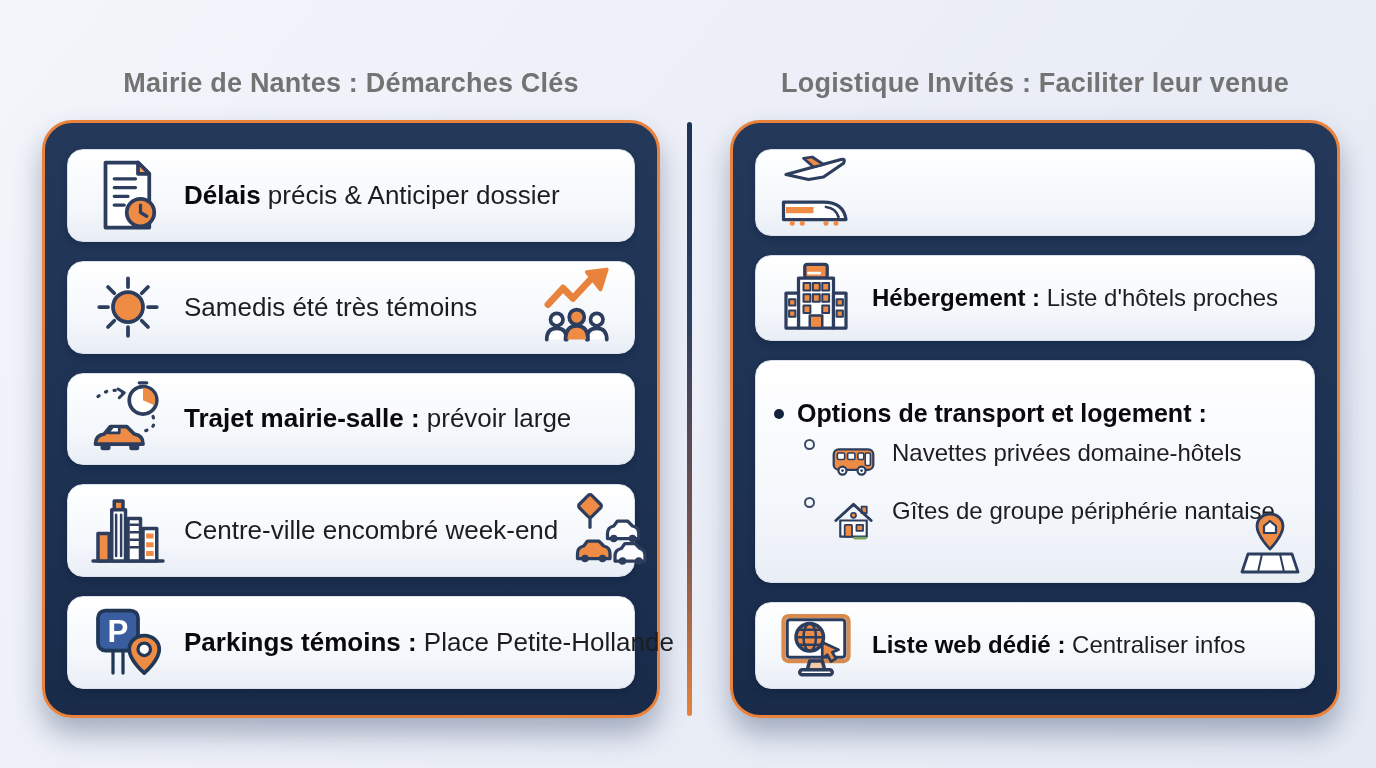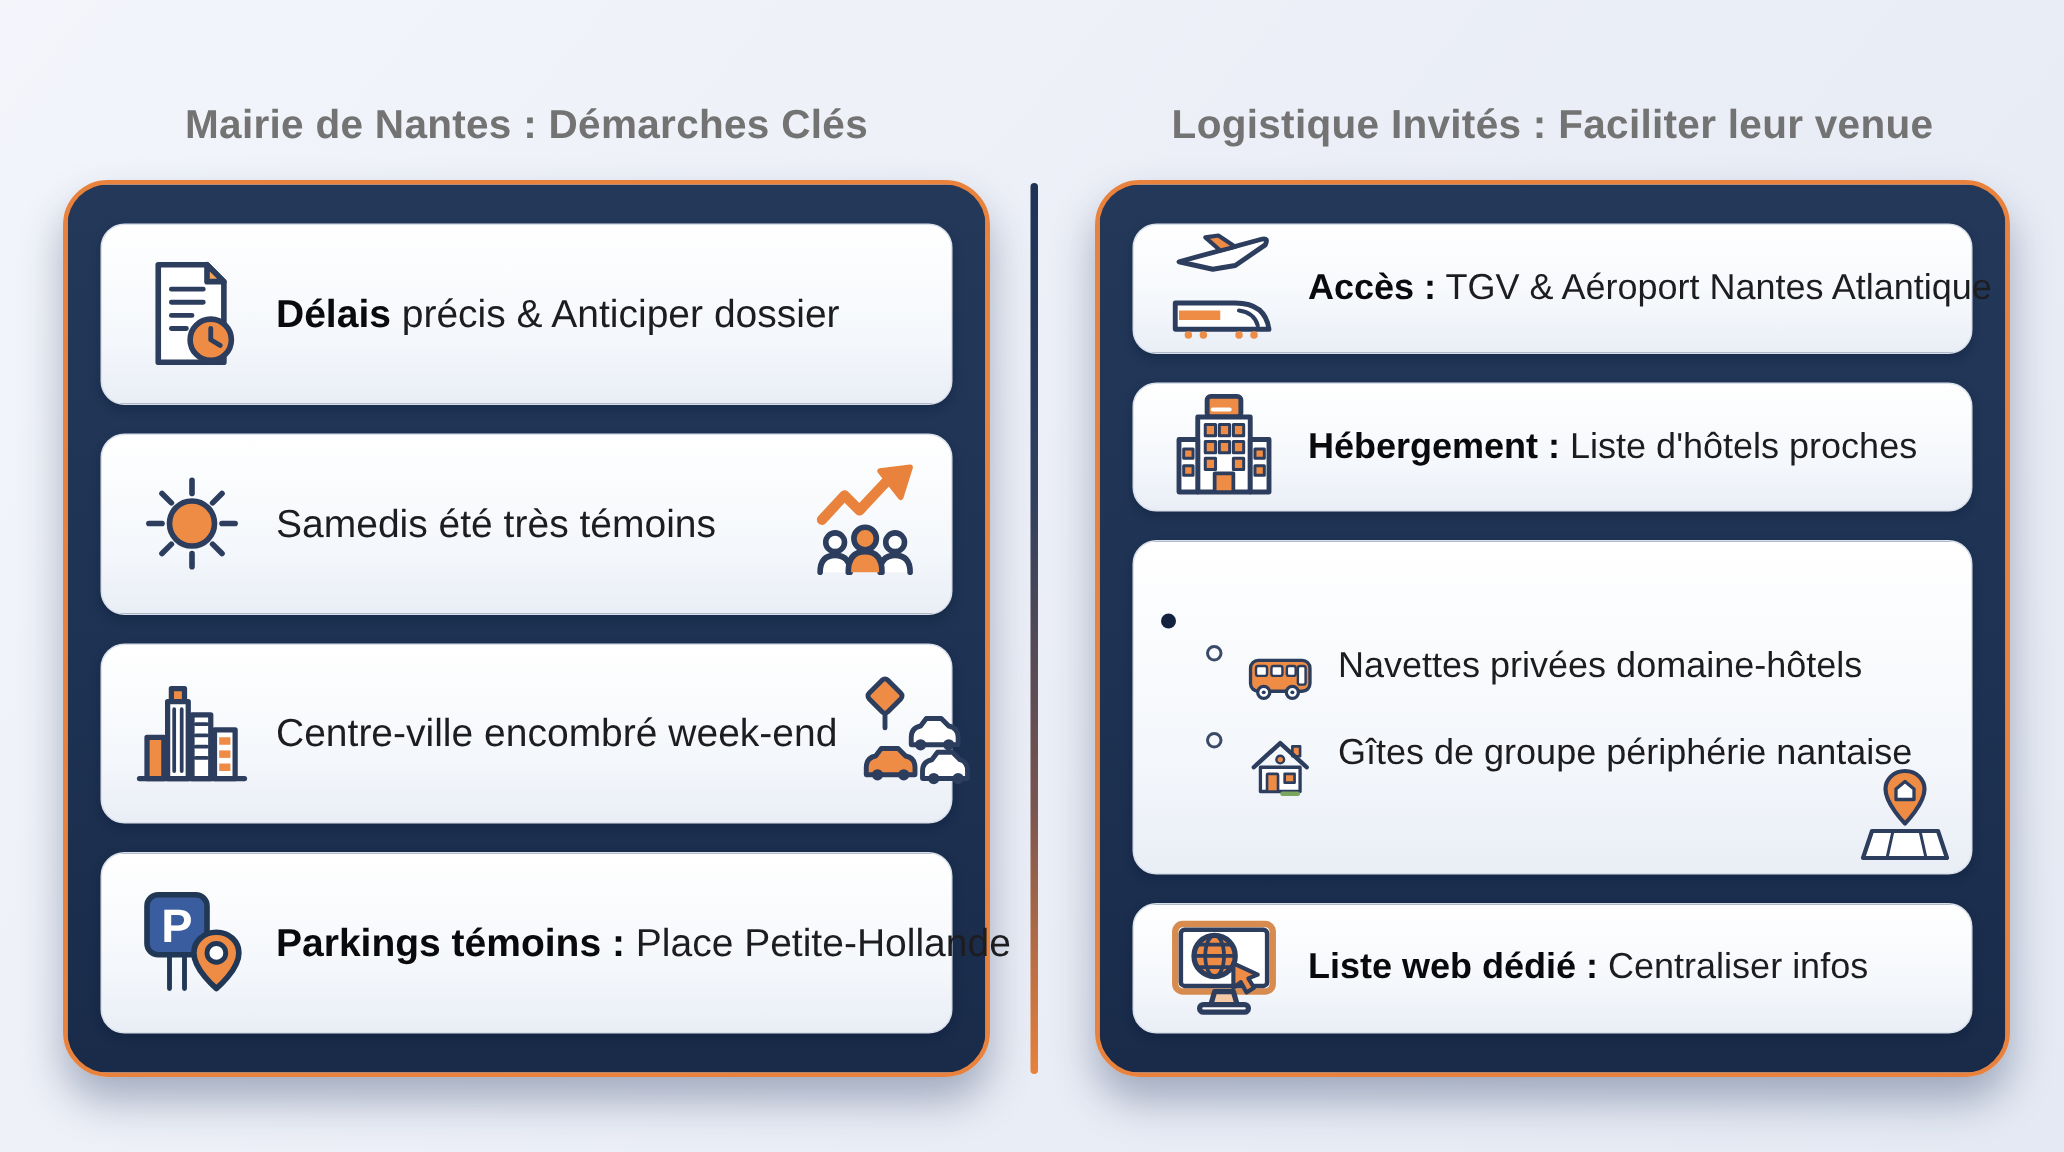--- a/index.html
+++ b/index.html
@@ -95,20 +95,37 @@
           <circle cx="15" cy="42" r="5" fill="#ffffff"></circle>
           <path d="M7 58q0-9 8-9t8 9" fill="#ffffff"></path>
           <circle cx="47" cy="42" r="5" fill="#ffffff"></circle>
           <path d="M39 58q0-9 8-9t8 9" fill="#ffffff"></path>
           <circle cx="31" cy="40" r="6" fill="#ee8b45"></circle>
           <path d="M22 58q0-11 9-11t9 11" fill="#ee8b45"></path>
         </svg>
       </div>
     </div>
 
+    <div class="card">
+      <div class="icon-box">
+        <svg class="ic" viewBox="0 0 64 64" fill="none" stroke="#2c3d5e" stroke-width="3" stroke-linecap="round" stroke-linejoin="round">
+          <path d="M8 14q10-8 20-3" stroke-width="2.6" stroke-dasharray="1 6"></path>
+          <path d="M24 8l5 3-4 4" stroke-width="2.4"></path>
+          <circle cx="44" cy="17" r="11" fill="#ffffff"></circle>
+          <path d="M44 17V7a10 10 0 0 1 9 14z" fill="#ee8b45" stroke="none"></path>
+          <path d="M41 3h6" stroke-width="2.6"></path>
+          <path d="M52 30q4 10-9 12" stroke-width="2.6" stroke-dasharray="1 6"></path>
+          <path d="M6 52q0-7 7-8l5-6h13l6 6q7 1 7 8z" fill="#ee8b45"></path>
+          <path d="M20 38l-4 5h9v-5z" fill="#ffffff" stroke-width="2.2"></path>
+          <rect x="10" y="52" width="8" height="5" rx="2" fill="#2c3d5e" stroke="none"></rect>
+          <rect x="33" y="52" width="8" height="5" rx="2" fill="#2c3d5e" stroke="none"></rect>
+        </svg>
+      </div>
+      <div class="txt"><b>Trajet mairie-salle :</b><span> prévoir large</span></div>
+    </div>
 
     <div class="card">
       <div class="icon-box">
         <svg class="ic" viewBox="0 0 64 64" fill="none" stroke="#2c3d5e" stroke-width="2.8" stroke-linecap="round" stroke-linejoin="round">
           <path d="M4 56h56"></path>
           <rect x="8" y="34" width="9" height="22" fill="#ee8b45"></rect>
           <rect x="21" y="8" width="7" height="7" fill="#ee8b45"></rect>
           <rect x="19" y="15" width="11" height="41" fill="#ffffff"></rect>
           <path d="M22.5 19v33M26.5 19v33" stroke-width="2"></path>
           <rect x="32" y="22" width="10" height="34" fill="#ffffff"></rect>
@@ -161,21 +178,20 @@
           <path d="M30 12L22 5l7-1 9 6z" fill="#ee8b45" stroke-width="2.2"></path>
           <path d="M6 40h32q16 0 18 14H6z" fill="#ffffff"></path>
           <path d="M8 44h22v5H8z" fill="#ee8b45" stroke="none"></path>
           <path d="M40 44q8 1 10 8" stroke-width="2.2"></path>
           <circle cx="13" cy="57" r="2" fill="#ee8b45" stroke="none"></circle>
           <circle cx="21" cy="57" r="2" fill="#ee8b45" stroke="none"></circle>
           <circle cx="40" cy="57" r="2" fill="#ee8b45" stroke="none"></circle>
           <circle cx="48" cy="57" r="2" fill="#ee8b45" stroke="none"></circle>
         </svg>
       </div>
-      <div class="txt"><b>Accès :</b><span> TGV &amp; Aéroport Nantes Atlantique</span></div>
     </div>
 
     <div class="card">
       <div class="icon-box">
         <svg class="ic" viewBox="0 0 64 64" fill="none" stroke="#2c3d5e" stroke-width="2.6" stroke-linecap="round" stroke-linejoin="round">
           <rect x="23" y="5" width="18" height="11" rx="2" fill="#ee8b45"></rect>
           <path d="M26 12h9" stroke="#ffffff" stroke-width="2.2"></path>
           <rect x="18" y="16" width="28" height="40" fill="#ffffff"></rect>
           <rect x="8" y="28" width="10" height="28" fill="#ffffff"></rect>
           <rect x="46" y="28" width="10" height="28" fill="#ffffff"></rect>
@@ -193,20 +209,21 @@
           <rect x="10.5" y="42" width="5" height="5" fill="#ee8b45" stroke-width="1.6"></rect>
           <rect x="48.5" y="42" width="5" height="5" fill="#ee8b45" stroke-width="1.6"></rect>
         </svg>
       </div>
       <div class="txt"><b>Hébergement :</b><span> Liste d'hôtels proches</span></div>
     </div>
 
     <div class="card card-tall">
       <div class="opt-header">
         <span class="dot"></span>
+        <span>Options de transport et logement :</span>
       </div>
       <div class="opt-item">
         <span class="ring"></span>
         <svg class="ic-sm" viewBox="0 0 64 64" fill="none" stroke="#2c3d5e" stroke-width="3" stroke-linecap="round" stroke-linejoin="round">
           <rect x="5" y="14" width="54" height="28" rx="7" fill="#ee8b45"></rect>
           <rect x="10" y="19" width="10" height="9" rx="2" fill="#ffffff" stroke-width="2.2"></rect>
           <rect x="24" y="19" width="10" height="9" rx="2" fill="#ffffff" stroke-width="2.2"></rect>
           <rect x="38" y="19" width="8" height="9" rx="2" fill="#ffffff" stroke-width="2.2"></rect>
           <rect x="48" y="19" width="7" height="17" rx="2" fill="#ffffff" stroke-width="2.2"></rect>
           <circle cx="17" cy="43" r="5.5" fill="#ffffff"></circle>

